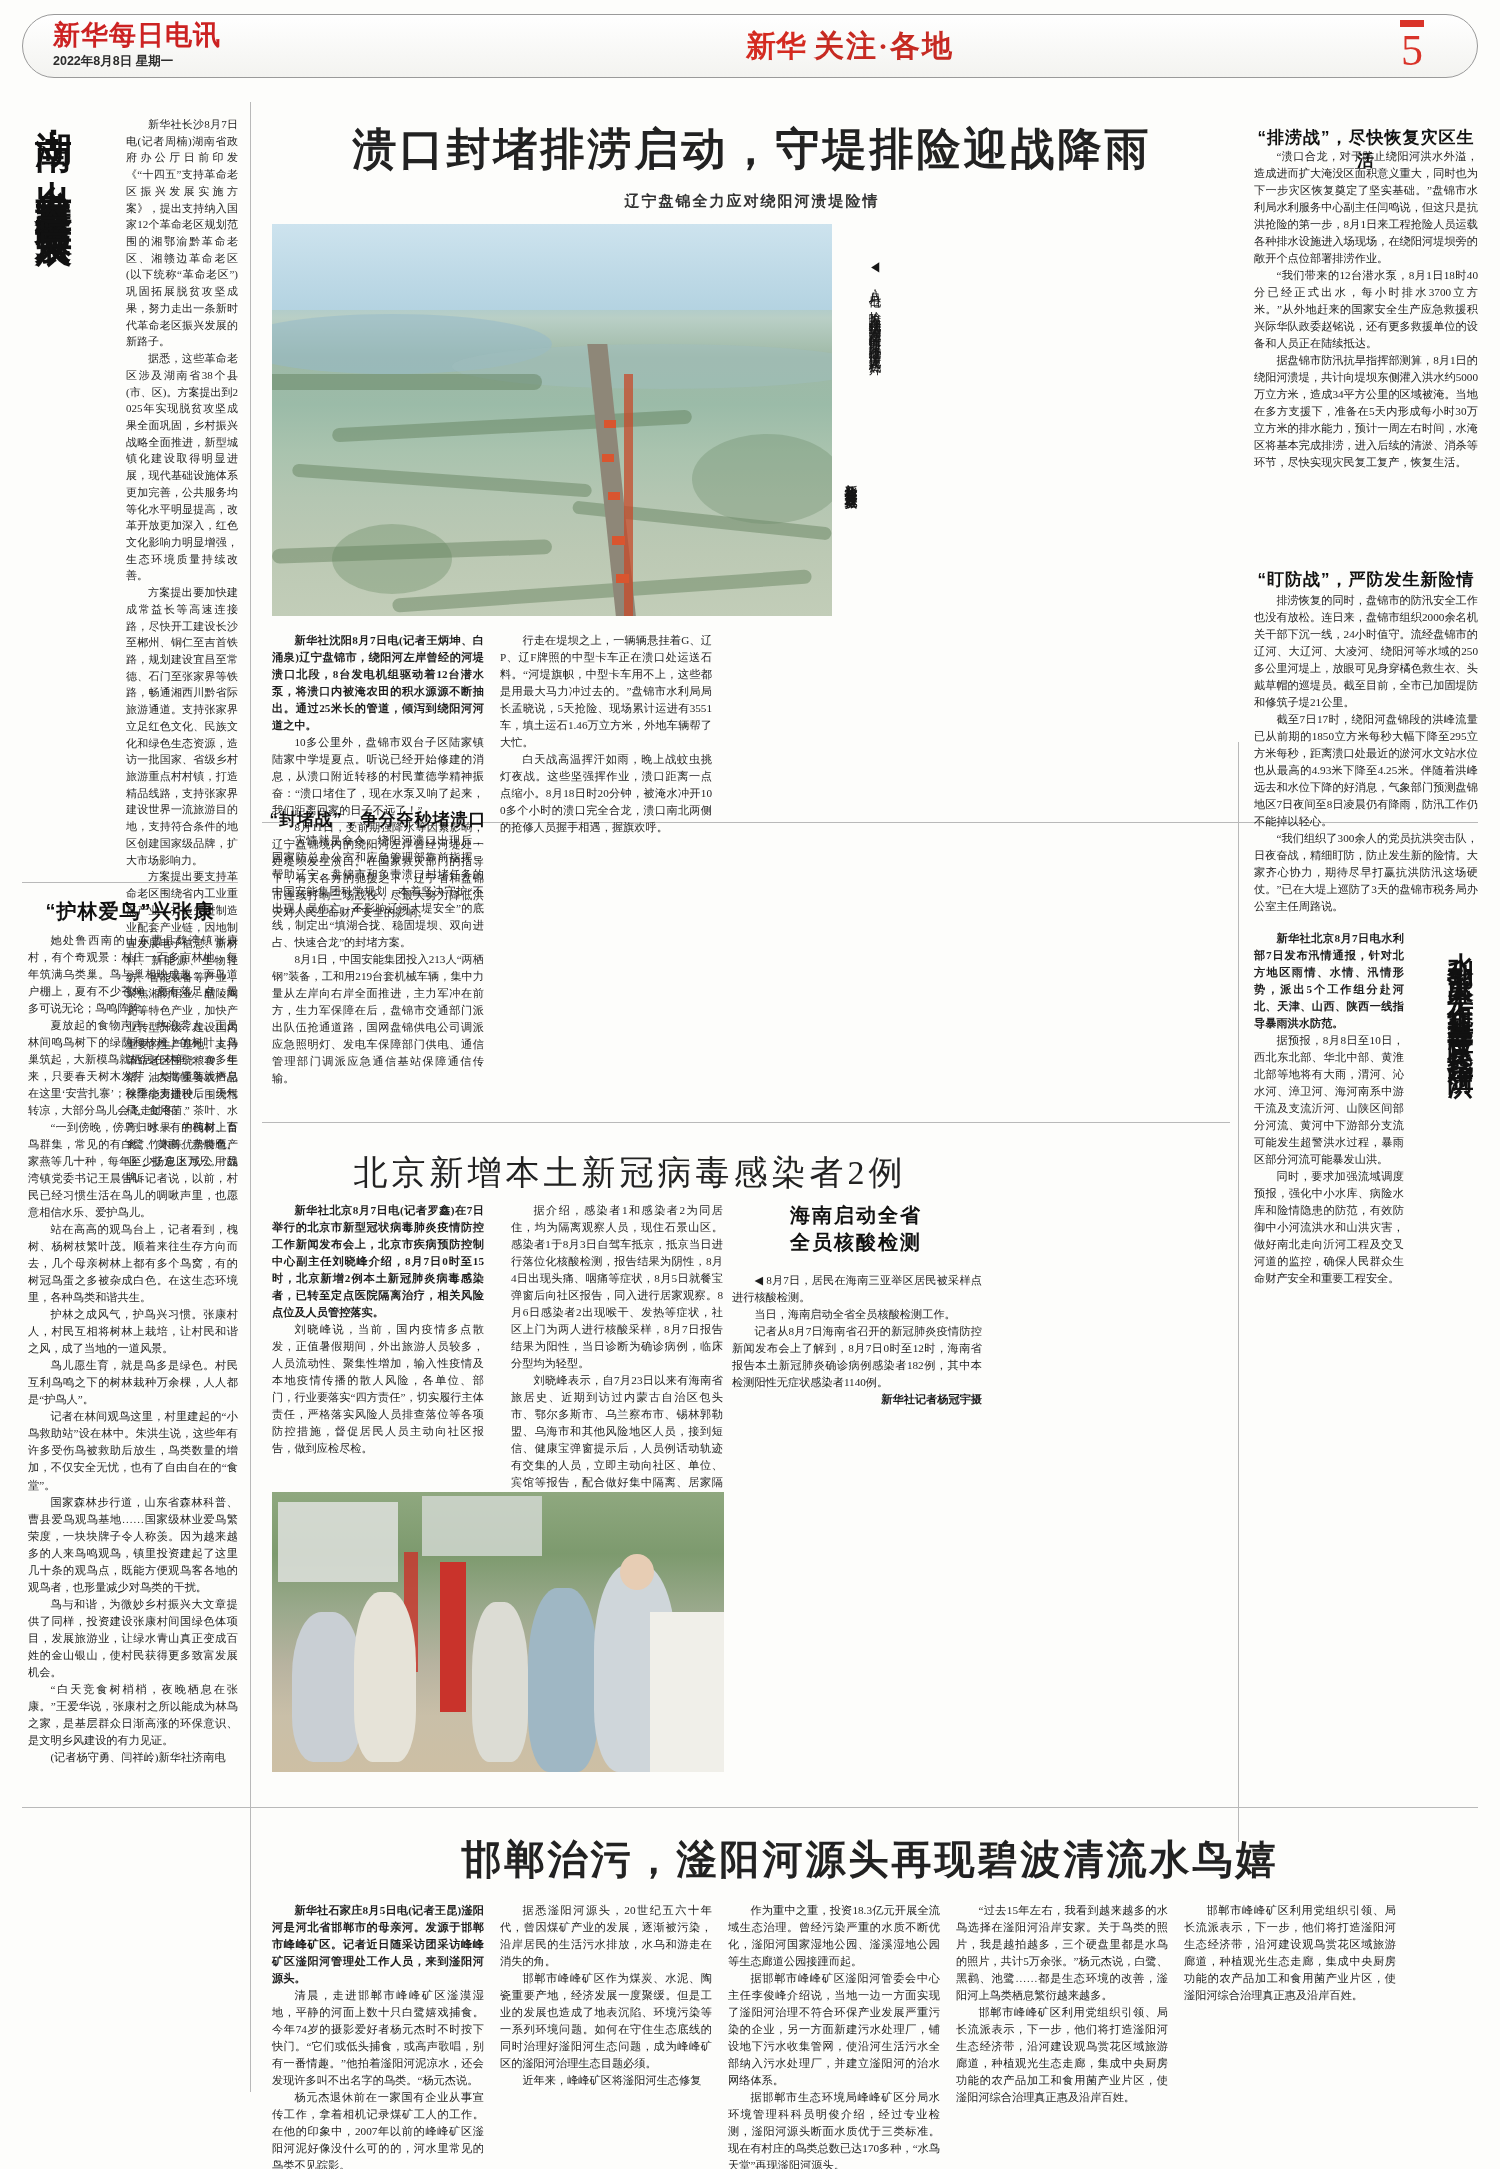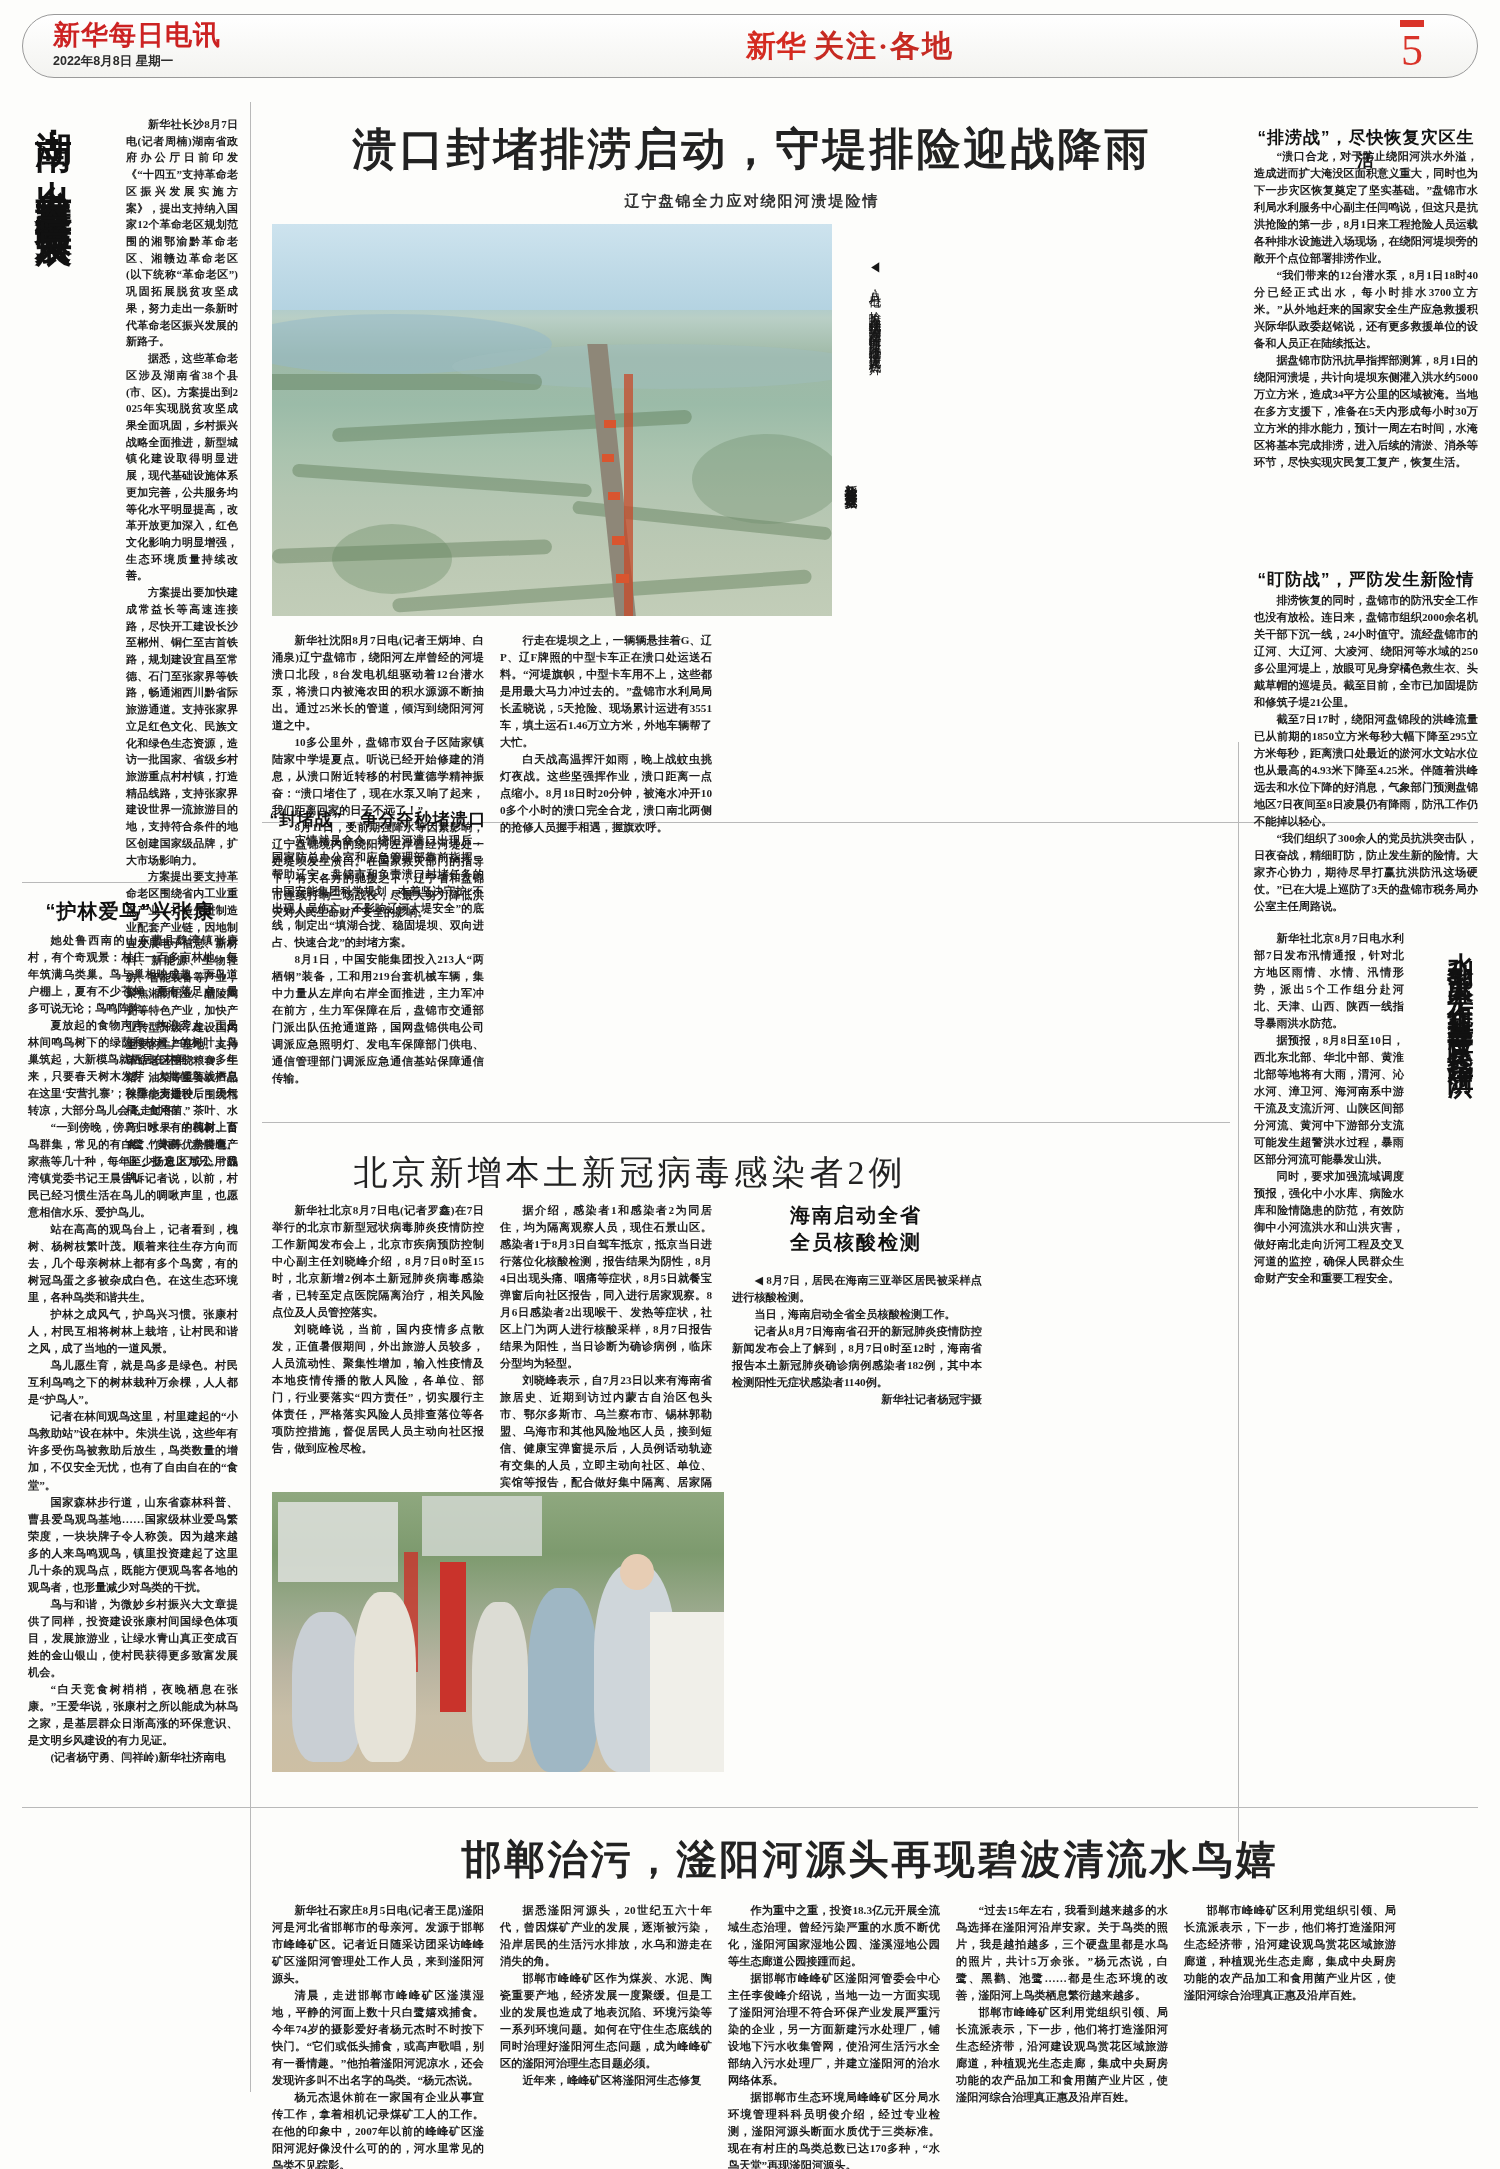--- a/index.html
+++ b/index.html
@@ -41,21 +41,21 @@
 
   
   .col{position:absolute;}
   .ctext{
     font-size:11.2px;line-height:1.52;text-align:justify;
     font-family:"Liberation Serif","DejaVu Serif",serif;
     color:#1e1e1e;
     -webkit-hyphens:none;
     word-break:break-all;
   }
-  .ctext p{margin:0 0 0 0;text-indent:2em;font-weight:bold;}
+  .ctext p{margin:0 0 0 0;text-indent:2em;}
   .lede{font-weight:bold;}
 
   
   .vhead{
     writing-mode:vertical-rl;
     text-orientation:upright;
     font-family:"Liberation Serif",serif;
     font-weight:bold;
     letter-spacing:4px;
     color:#111;
@@ -227,21 +227,21 @@
       <p>截至7日17时，绕阳河盘锦段的洪峰流量已从前期的1850立方米每秒大幅下降至295立方米每秒，距离溃口处最近的淤河水文站水位也从最高的4.93米下降至4.25米。伴随着洪峰远去和水位下降的好消息，气象部门预测盘锦地区7日夜间至8日凌晨仍有降雨，防汛工作仍不能掉以轻心。</p>
       <p>“我们组织了300余人的党员抗洪突击队，日夜奋战，精细盯防，防止发生新的险情。大家齐心协力，期待尽早打赢抗洪防汛这场硬仗。”已在大堤上巡防了3天的盘锦市税务局办公室主任周路说。</p>
     </div>
 
     <div class="h-mid" style="position:absolute;left:250px;top:1040px;width:716px;margin-top:8px;">北京新增本土新冠病毒感染者2例</div>
 
     <div class="col ctext" style="left:250px;top:1100px;width:212px;height:320px;">
       <p class="lede">新华社北京8月7日电(记者罗鑫)在7日举行的北京市新型冠状病毒肺炎疫情防控工作新闻发布会上，北京市疾病预防控制中心副主任刘晓峰介绍，8月7日0时至15时，北京新增2例本土新冠肺炎病毒感染者，已转至定点医院隔离治疗，相关风险点位及人员管控落实。</p>
       <p>刘晓峰说，当前，国内疫情多点散发，正值暑假期间，外出旅游人员较多，人员流动性、聚集性增加，输入性疫情及本地疫情传播的散人风险，各单位、部门，行业要落实“四方责任”，切实履行主体责任，严格落实风险人员排查落位等各项防控措施，督促居民人员主动向社区报告，做到应检尽检。</p>
     </div>
-    <div class="col ctext" style="left:478px;top:1100px;width:212px;height:320px;">
+    <div class="col ctext" style="left:489px;top:1100px;width:212px;height:320px;">
       <p>据介绍，感染者1和感染者2为同居住，均为隔离观察人员，现住石景山区。感染者1于8月3日自驾车抵京，抵京当日进行落位化核酸检测，报告结果为阴性，8月4日出现头痛、咽痛等症状，8月5日就餐宝弹窗后向社区报告，同入进行居家观察。8月6日感染者2出现喉干、发热等症状，社区上门为两人进行核酸采样，8月7日报告结果为阳性，当日诊断为确诊病例，临床分型均为轻型。</p>
       <p>刘晓峰表示，自7月23日以来有海南省旅居史、近期到访过内蒙古自治区包头市、鄂尔多斯市、乌兰察布市、锡林郭勒盟、乌海市和其他风险地区人员，接到短信、健康宝弹窗提示后，人员例话动轨迹有交集的人员，立即主动向社区、单位、宾馆等报告，配合做好集中隔离、居家隔离、健康监测、核酸检测等各项防控措施。</p>
     </div>
 
     <div class="h-side" style="position:absolute;left:706px;top:1100px;width:256px;white-space:pre-line;">海南启动全省
 全员核酸检测</div>
     <div class="col ctext" style="left:710px;top:1170px;width:250px;height:340px;">
       <p>◀ 8月7日，居民在海南三亚举区居民被采样点进行核酸检测。</p>
       <p>当日，海南启动全省全员核酸检测工作。</p>
       <p>记者从8月7日海南省召开的新冠肺炎疫情防控新闻发布会上了解到，8月7日0时至12时，海南省报告本土新冠肺炎确诊病例感染者182例，其中本检测阳性无症状感染者1140例。</p>

